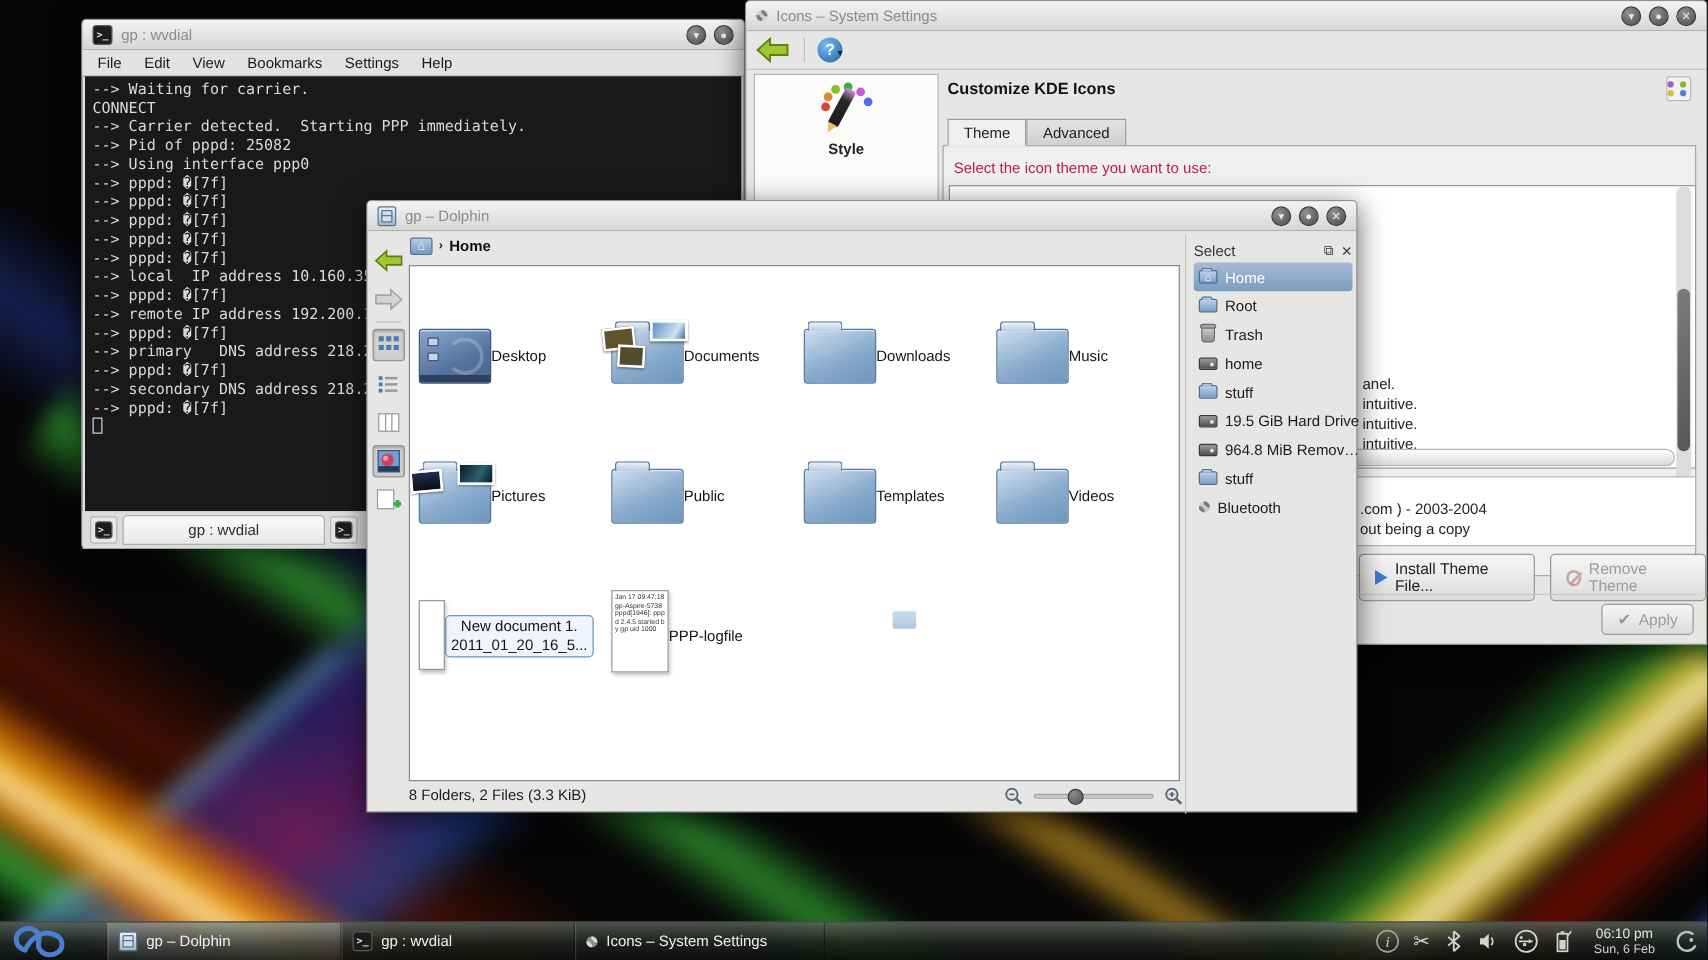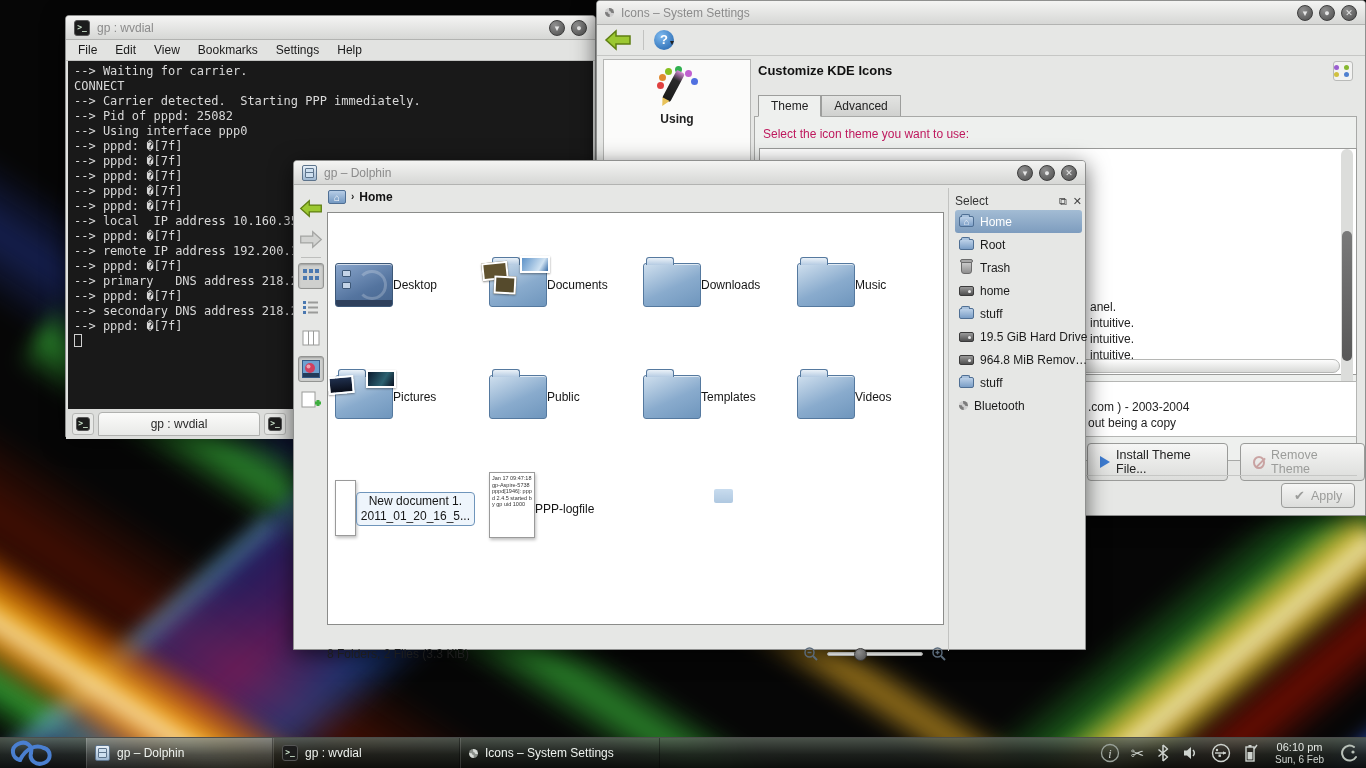--- a/index.html
+++ b/index.html
@@ -149,21 +149,21 @@
   .pfold{display:inline-block;width:15px;height:11px;border:1px solid #4f6f94;border-radius:2px;
     background:linear-gradient(#bcd1e8,#7b9ec6);position:relative;flex:none;}
   .pfold::before{content:"";position:absolute;top:-3px;left:1px;width:7px;height:2px;background:#a9c2dd;border:1px solid #4f6f94;border-bottom:none;border-radius:2px 2px 0 0;}
   .pfold.homeb{text-align:center;color:#fff;font-size:9px;line-height:11px;}
   .pdrive{display:inline-block;width:15px;height:10px;border-radius:2px;background:linear-gradient(#9b9b9b,#4f4f4f);
     border:1px solid #3a3a3a;position:relative;flex:none;}
   .pdrive::after{content:"";position:absolute;right:2px;top:3px;width:3px;height:3px;border-radius:50%;background:#e8e8e8;}
   .ptrash{display:inline-block;width:11px;height:13px;background:linear-gradient(#cfcfcf,#8e8e8e);
     border:1px solid #6b6b6b;border-radius:2px 2px 3px 3px;position:relative;flex:none;margin:0 2px;}
   .ptrash::before{content:"";position:absolute;top:-3px;left:-2px;right:-2px;height:2px;background:#a8a8a8;border:1px solid #6b6b6b;border-radius:2px;}
-  .d-status{position:absolute;left:33px;top:480px;width:620px;height:25px;display:flex;align-items:center;color:#1d1d1d;}
+  .d-status{position:absolute;left:33px;top:468px;width:620px;height:25px;display:flex;align-items:flex-start;color:#1d1d1d;}
   .zoomer{margin-left:auto;display:flex;align-items:center;gap:8px;}
   .ztrack{position:relative;width:96px;height:4px;background:linear-gradient(#bfc0be,#d9dad8);border:1px solid #a5a6a4;border-radius:2px;}
   .zhandle{position:absolute;left:26px;top:-5px;width:13px;height:13px;border-radius:50%;
     background:radial-gradient(circle at 35% 30%,#8d8d8d,#4f4f4f);border:1px solid #3c3c3c;}
 
   
   .artifact{position:absolute;left:714px;top:489px;width:19px;height:14px;border-radius:2px;
     background:linear-gradient(#9cc0e2,#6f9cc8);opacity:.55;filter:blur(.5px);z-index:60;}
 
   
@@ -280,21 +280,21 @@
       <div class="style-item">
         <span class="style-ic">
           <i class="dot" style="left:2px;top:14px;background:#e04040;"></i>
           <i class="dot" style="left:4px;top:6px;background:#e08a30;"></i>
           <i class="dot" style="left:10px;top:0;background:#88c020;"></i>
           <i class="dot" style="left:20px;top:-2px;background:#30b050;"></i>
           <i class="dot" style="left:30px;top:2px;background:#c060d0;"></i>
           <i class="dot" style="left:36px;top:10px;background:#5070e0;"></i>
           <i class="pencil"></i>
         </span>
-        <span class="style-label">Using</span>
+        <span class="style-label">Style</span>
       </div>
       <span class="ws-ic">▮ ✕</span>
     </div>
 
     <div class="ss-header">Customize KDE Icons</div>
     <span class="grid-ic">
       <i style="background:#9a5fd0;"></i>
         <i style="background:#86b830;"></i>
       <i style="background:#d0c040;"></i>
         <i style="background:#5080d0;"></i>

